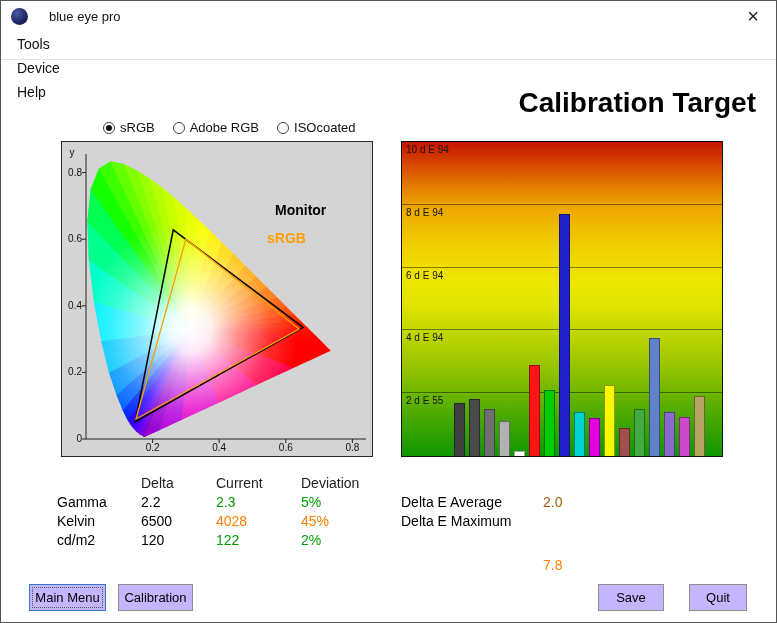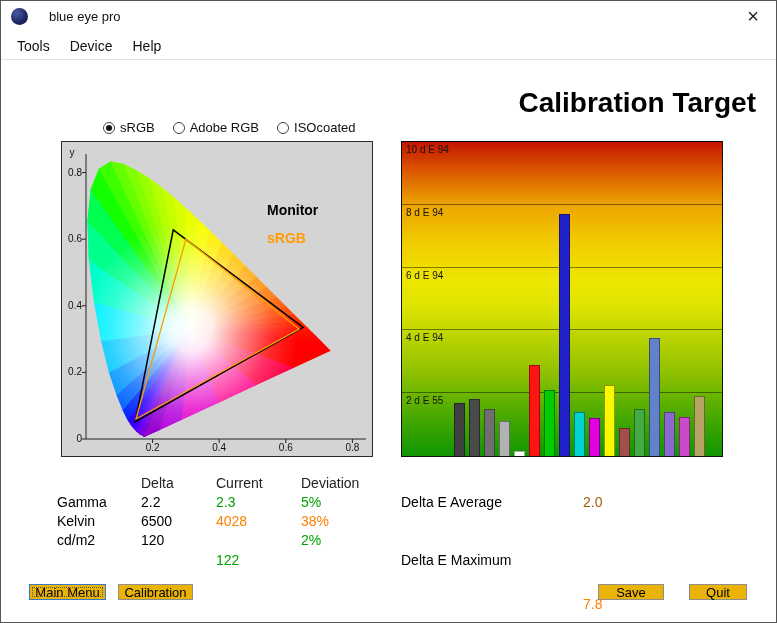--- a/index.html
+++ b/index.html
@@ -7,21 +7,21 @@
           font-family:"Liberation Sans",sans-serif;overflow:hidden;}
   
   .titlebar{position:relative;height:31px;display:flex;align-items:center;padding-left:10px;background:#fff;}
   .app-icon{width:17px;height:17px;border-radius:50%;
             background:radial-gradient(circle at 35% 30%, #4a5aa0 0%, #202a66 55%, #060a30 100%);
             display:inline-block;}
   .title-text{margin-left:21px;font-size:13px;color:#111;}
   .close-btn{position:absolute;right:0;top:0;width:46px;height:31px;display:flex;align-items:center;
              justify-content:center;font-size:20px;color:#222;cursor:default;}
   
-  .menubar{height:27px;display:flex;align-items:center;padding-left:6px;border-bottom:1px solid #e2e2e2;}
+  .menubar{height:27px;display:flex;padding-left:6px;border-bottom:1px solid #e2e2e2;flex-direction:column;}
   .menu-item{padding:4px 10px;font-size:14px;color:#111;cursor:default;}
   
   .report-title{position:absolute;top:86px;right:20px;font-size:28px;font-weight:bold;color:#000;}
   
   .radio-group{position:absolute;left:102px;top:119px;display:flex;gap:18px;align-items:center;font-size:13px;color:#111;}
   .radio-item{display:flex;align-items:center;cursor:default;}
   .rb{width:12px;height:12px;border-radius:50%;border:1px solid #444;background:#fff;display:inline-block;
       position:relative;margin-right:5px;box-sizing:border-box;}
   .rb.sel::after{content:"";position:absolute;left:2px;top:2px;width:6px;height:6px;border-radius:50%;background:#111;}
   
@@ -37,23 +37,23 @@
   .gridline{position:absolute;left:0;right:0;height:1px;background:rgba(0,0,0,0.45);}
   .gridlabel{position:absolute;left:4px;font-size:10px;color:#141414;}
   #bars{position:absolute;left:52px;bottom:0;height:100%;display:flex;align-items:flex-end;gap:4px;}
   .bar{width:11px;box-sizing:border-box;border:1px solid rgba(0,0,0,0.4);border-bottom:none;}
   
   .results{position:absolute;left:56px;top:473px;display:grid;grid-template-columns:84px 75px 85px 92px;
            font-size:14px;line-height:18px;row-gap:1px;color:#000;}
   .results .head{color:#222;}
   
   .delta{position:absolute;left:400px;top:492px;display:grid;grid-template-columns:142px auto;
-         font-size:14px;line-height:18px;row-gap:1px;color:#000;gap:40px;}
-  
-  .btn{position:absolute;height:16px;background:#eab308;border:1px solid #8f8f8f;font-size:13px;
+         font-size:14px;line-height:18px;row-gap:1px;color:#000;}
+  
+  .btn{position:absolute;height:27px;background:#c4b5fd;border:1px solid #8f8f8f;font-size:13px;
        font-family:"Liberation Sans",sans-serif;color:#000;display:flex;align-items:center;justify-content:center;
        box-sizing:border-box;padding:0;}
   .btn.focused{border:1px solid #3577c9;outline:1px dotted #555;outline-offset:-4px;}
   #btn-main-menu{left:28px;top:583px;width:77px;}
   #btn-calibration{left:117px;top:583px;width:75px;}
   #btn-save{left:597px;top:583px;width:66px;}
   #btn-quit{left:688px;top:583px;width:58px;}
 </style>
 </head>
 <body>
@@ -172,21 +172,21 @@
           <line x1="223.79999999999998" y1="297" x2="223.79999999999998" y2="301" stroke="#222" stroke-width="1"></line>
           <text x="223.79999999999998" y="309" font-size="10" fill="#111" text-anchor="middle" font-family="&quot;Liberation Sans&quot;, sans-serif">0.6</text>
           <line x1="290.40000000000003" y1="297" x2="290.40000000000003" y2="301" stroke="#222" stroke-width="1"></line>
           <text x="290.40000000000003" y="309" font-size="10" fill="#111" text-anchor="middle" font-family="&quot;Liberation Sans&quot;, sans-serif">0.8</text>
         </g>
       <g id="cie-triangles">
           <polygon points="241.116,185.445 111.24600000000001,87.876 73.28399999999999,279.684" fill="none" stroke="#000000" stroke-width="1.5"></polygon>
           <polygon points="237.12,187.11 123.89999999999999,97.20000000000002 73.94999999999999,277.02" fill="none" stroke="#ff9c00" stroke-width="1.3"></polygon>
         </g>
     </svg>
-    <div class="legend-monitor" style="color: rgb(0, 0, 0);">Monitor</div>
+    <div class="legend-monitor" style="color: rgb(0, 0, 0); margin-left: 8px;">Monitor</div>
     <div class="legend-srgb" style="color: rgb(255, 156, 0);">sRGB</div>
   </div>
 
   <div class="bar-box">
     <div id="gridlines">
         <div class="gridline" style="bottom: 20%;"></div>
         <div class="gridlabel" style="bottom: calc(20% - 13px);">2 d E 55</div>
         <div class="gridline" style="bottom: 40%;"></div>
         <div class="gridlabel" style="bottom: calc(40% - 13px);">4 d E 94</div>
         <div class="gridline" style="bottom: 60%;"></div>
@@ -224,25 +224,25 @@
     <span class="cell head">Deviation</span>
 
     <span class="cell">Gamma</span>
     <span class="cell">2.2</span>
     <span class="cell" style="color: rgb(0, 160, 0);">2.3</span>
     <span class="cell" style="color: rgb(0, 160, 0);">5%</span>
 
     <span class="cell">Kelvin</span>
     <span class="cell">6500</span>
     <span class="cell" style="color: rgb(255, 128, 0);">4028</span>
-    <span class="cell" style="color: rgb(255, 128, 0);">38%</span>
+    <span class="cell" style="color: rgb(255, 128, 0);">45%</span>
 
     <span class="cell">cd/m2</span>
     <span class="cell">120</span>
-    <span class="cell" style="color: rgb(0, 160, 0); margin-top: 20px;">122</span>
+    <span class="cell" style="color: rgb(0, 160, 0);">122</span>
     <span class="cell" style="color: rgb(0, 160, 0);">2%</span>
   </div>
 
   <div class="delta">
     <span>Delta E Average</span>
     <span id="delta-avg-value" style="color: #a16207;">2.0</span>
     <span>Delta E Maximum</span>
     <span id="delta-max-value" style="color: rgb(255, 128, 0); margin-top: 44px;">7.8</span>
   </div>
 

